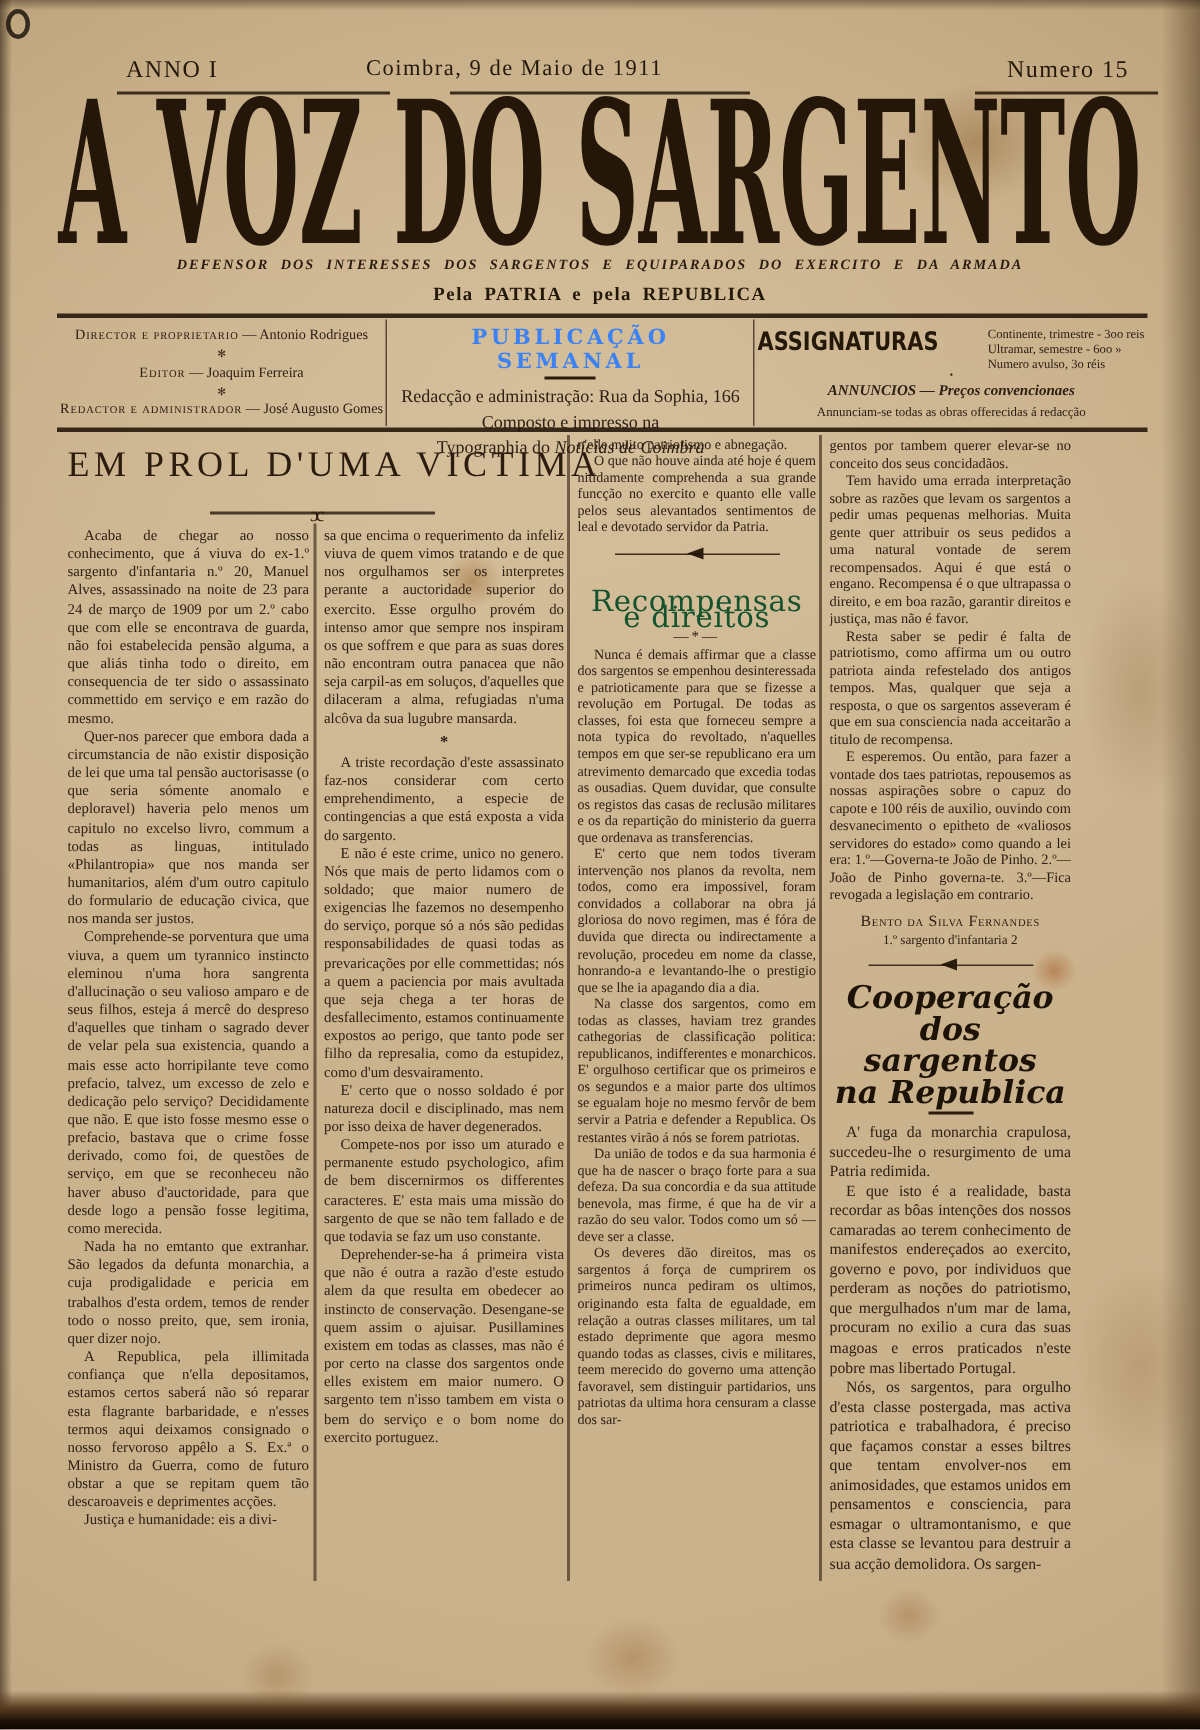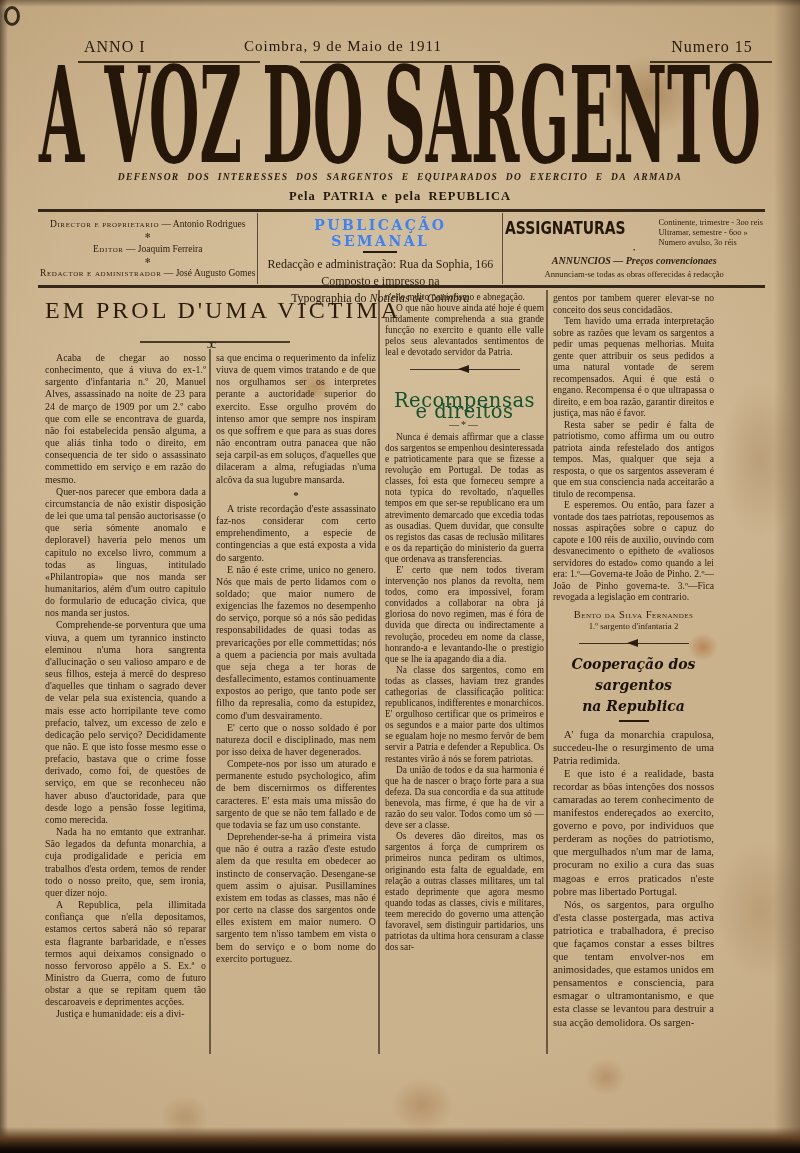--- a/index.html
+++ b/index.html
@@ -70,21 +70,21 @@
   .col .para{margin:0;text-indent:11px;}
   .col .para.noindent{text-indent:0;}
   .col1,.col2{font-size:9.9px;line-height:12.15px;}
   .col3{font-size:9.4px;line-height:11.1px;}
   .col4{font-size:9.6px;line-height:11.5px;}
   .col4 .para.large{font-size:10.5px;line-height:13.1px;}
   .orn{text-align:center;margin:2px 0;font-size:10px;letter-spacing:2px;text-indent:0;}
   .orn-star{text-align:center;margin:3px 0 2px;font-weight:bold;font-size:11px;text-indent:0;}
   .col-head{font-family:"DejaVu Serif",serif;font-weight:normal;font-size:19.5px;text-align:center;
     margin:20px 0 2px;color:#14532d;letter-spacing:.5px;}
-  .col-head-i{font-family:"DejaVu Serif",serif;font-weight:bold;font-style:italic;font-size:14px;
+  .col-head-i{font-family:"DejaVu Serif",serif;font-weight:bold;font-style:italic;font-size:21px;
     text-align:center;color:#1d1206;line-height:21px;}
   .col-head-i.first{margin-top:5px;}
   .sig-name{text-align:center;font-variant:small-caps;letter-spacing:.5px;font-size:10.5px;margin:6px 0 0;text-indent:0;}
   .sig-sub{text-align:center;font-size:8.8px;margin:1px 0 2px;text-indent:0;}
   .arrow-div{position:relative;height:11px;margin:5px auto;width:110px;}
   .arrow-div::before{content:"";position:absolute;left:0;right:0;top:5px;height:1.5px;background:rgba(35,22,10,.85);}
   .arrow-div::after{content:"";position:absolute;left:48px;top:1px;width:0;height:0;
     border-top:4.5px solid transparent;border-bottom:4.5px solid transparent;border-right:11px solid rgba(35,22,10,.95);}
   .hr2{width:30px;height:2px;background:#2a1a0c;margin:3px auto 6px;}
 </style>

